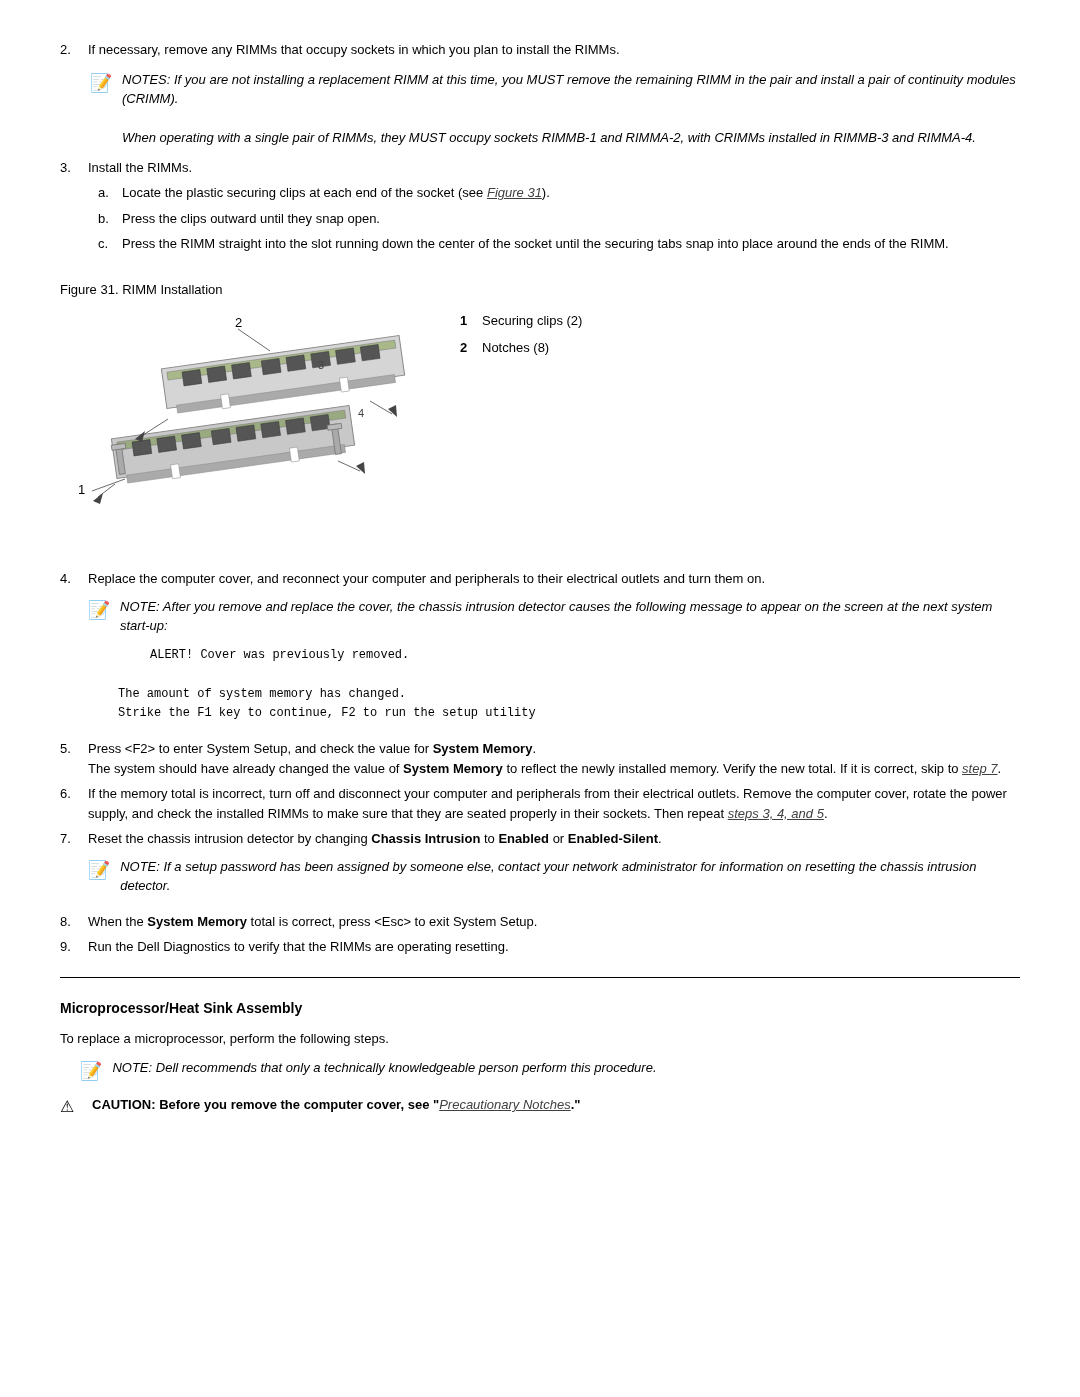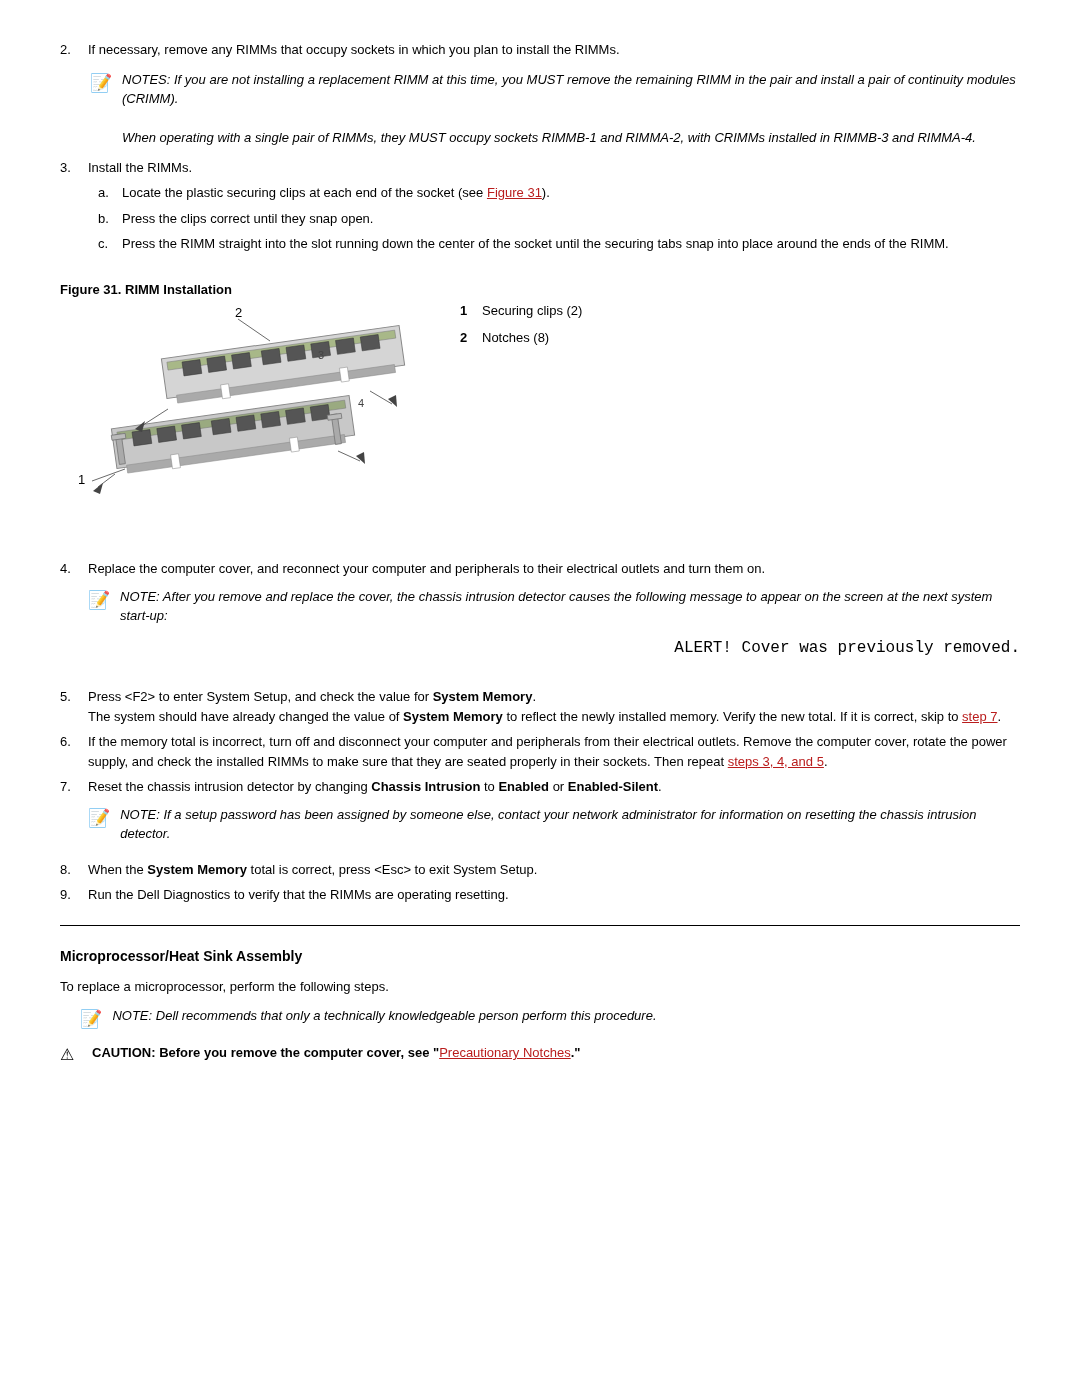--- a/index.html
+++ b/index.html
@@ -61,22 +61,23 @@
       font-size: 13px;
     }
     .caution-icon {
       font-size: 16px;
       min-width: 22px;
     }
     .figure-container {
       margin: 20px 0;
     }
     .figure-label {
-      font-weight: bold;
-      font-size: 13px;
+      font-weight: normal;
+      font-size: 13px;
+      margin-bottom: 10px;
     }
     .figure-inner {
       display: flex;
       align-items: flex-start;
       gap: 40px;
     }
     .figure-image {
       width: 360px;
       height: 240px;
       position: relative;
@@ -94,30 +95,30 @@
       font-weight: bold;
       min-width: 16px;
     }
     
     .rimm-svg {
       width: 100%;
       height: 100%;
     }
     .code-block {
       font-family: 'Courier New', Courier, monospace;
-      font-size: 16px;
+      font-size: 12px;
       margin: 10px 0 10px 30px;
       white-space: pre;
       line-height: 1.6;
-      text-align: right;
     }
     a {
-      color: #b91c1c;
+      color: #404040;
       text-decoration: underline;
       cursor: pointer;
+      font-style: italic;
     }
     .section-divider {
       border: none;
       border-top: 1px solid #000;
       margin: 20px 0;
     }
     .section-title {
       font-weight: bold;
       font-size: 14px;
       margin-bottom: 10px;
@@ -155,21 +156,21 @@
       <span>Install the RIMMs.</span>
       <ul class="sub-list">
         <li>
           <span class="sub-label">a.</span>
           <span>
             <span>Locate the plastic securing clips at each end of the socket (see </span><a href="#">Figure 31</a><span>).</span>
           </span>
         </li>
         <li>
           <span class="sub-label">b.</span>
-          <span>Press the clips correct until they snap open.</span>
+          <span>Press the clips outward until they snap open.</span>
         </li>
         <li>
           <span class="sub-label">c.</span>
           <span>Press the RIMM straight into the slot running down the center of the socket until the securing tabs snap into place around the ends of the RIMM.</span>
         </li>
       </ul>
     </div>
   </div>
 
   <div class="figure-container">
@@ -276,20 +277,22 @@
 
       
       <div class="note-box" style="margin-left:0; margin-top:8px;">
         <span class="note-icon">📝</span>
         <div>
           <span class="note-text">NOTE: After you remove and replace the cover, the chassis intrusion detector causes the following message to appear on the screen at the next system start-up:</span>
           <div class="code-block">ALERT! Cover was previously removed.</div>
         </div>
       </div>
 
+      <div class="code-block">The amount of system memory has changed.
+Strike the F1 key to continue, F2 to run the setup utility</div>
     </div>
   </div>
 
   <div class="step-item mb-6">
     <span class="step-num">5.</span>
     <div class="step-body">
       <span>Press &lt;F2&gt; to enter System Setup, and check the value for </span><strong>System Memory</strong><span>.</span>
       <p style="margin-top:0;">
         <span>The system should have already changed the value of </span><strong>System Memory</strong><span> to reflect the newly installed memory. Verify the new total. If it is correct, skip to </span><a href="#">step 7</a><span>.</span>
       </p>

